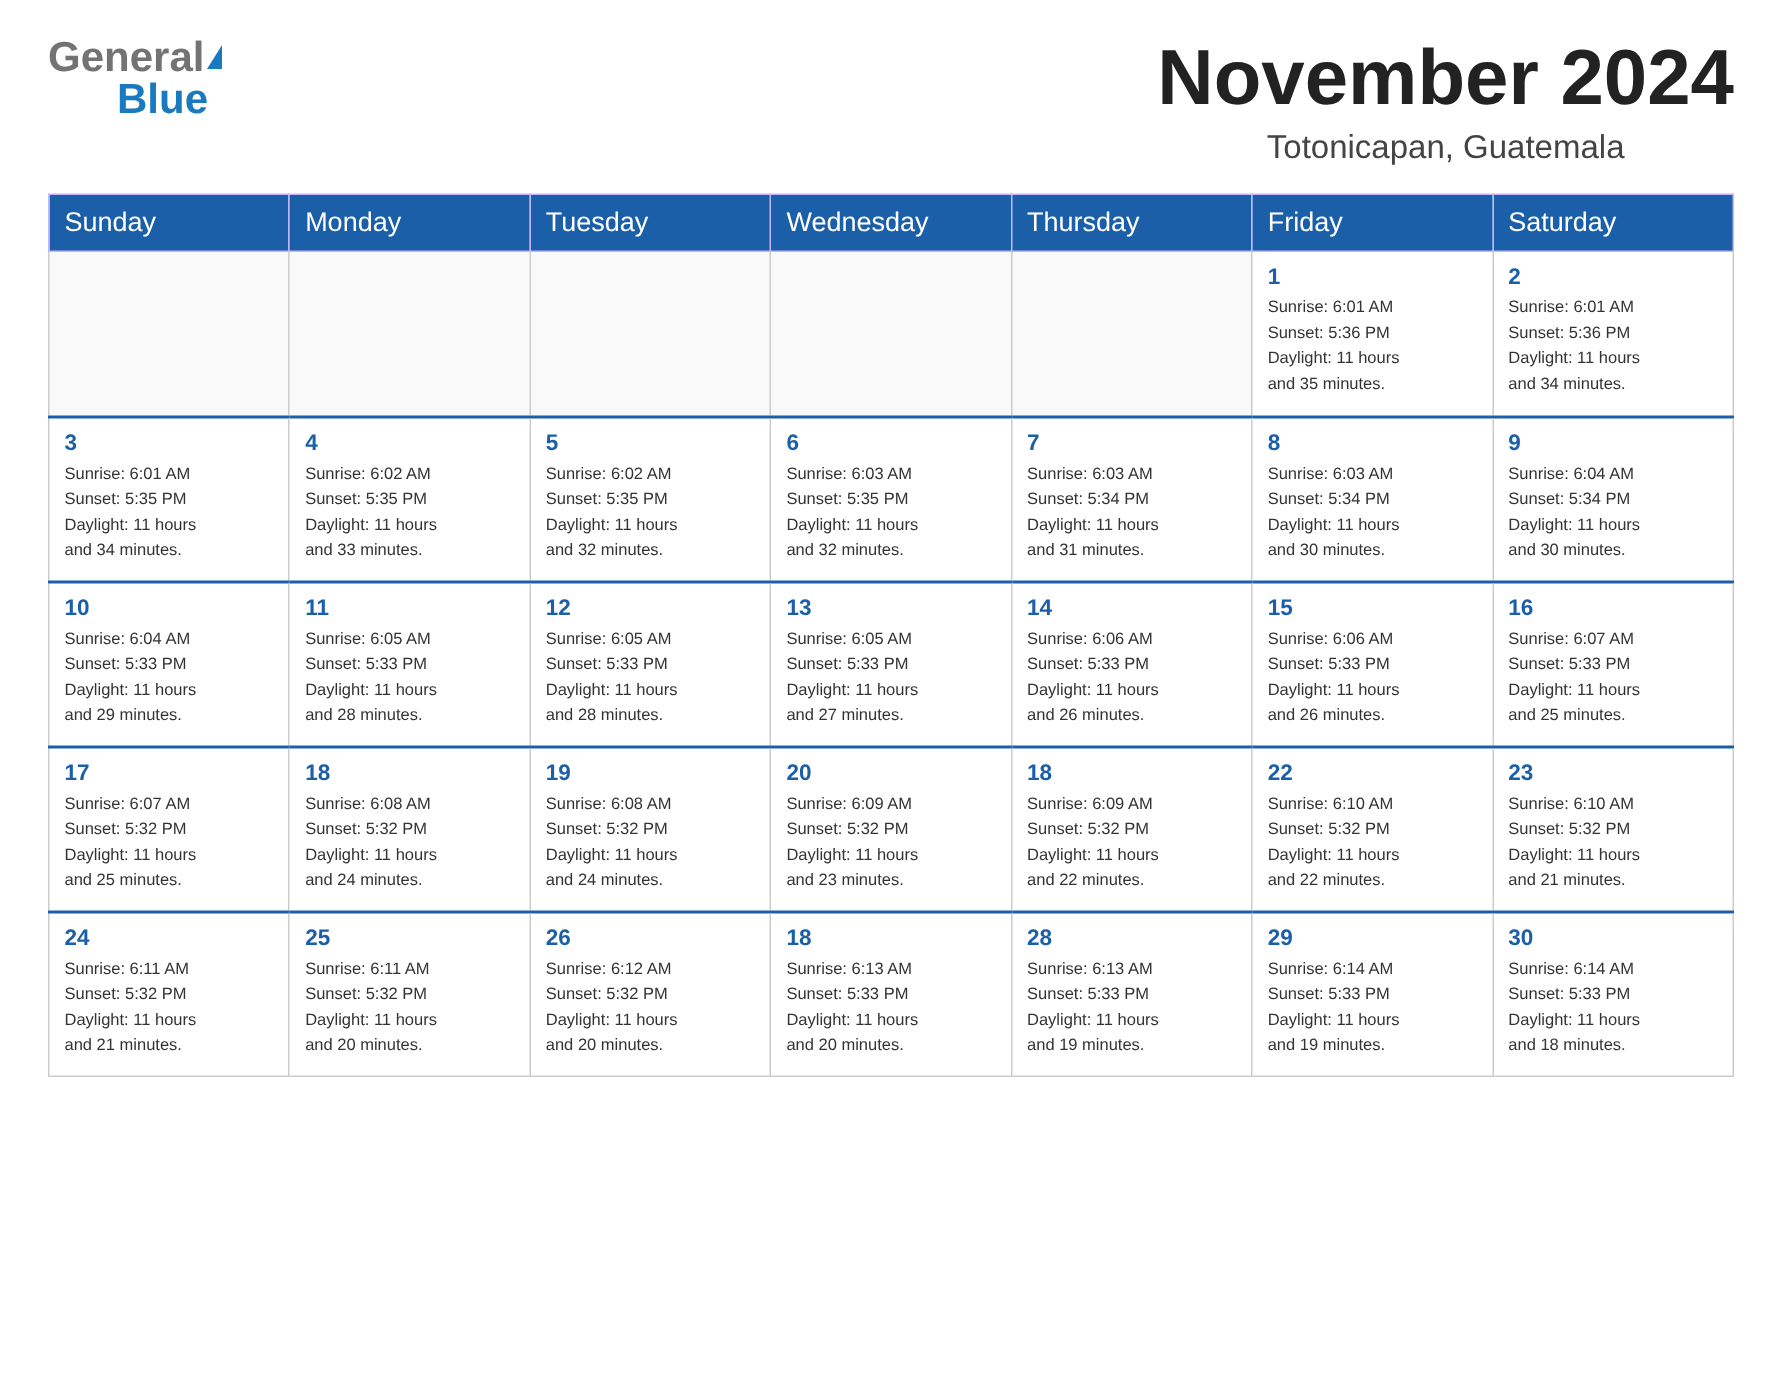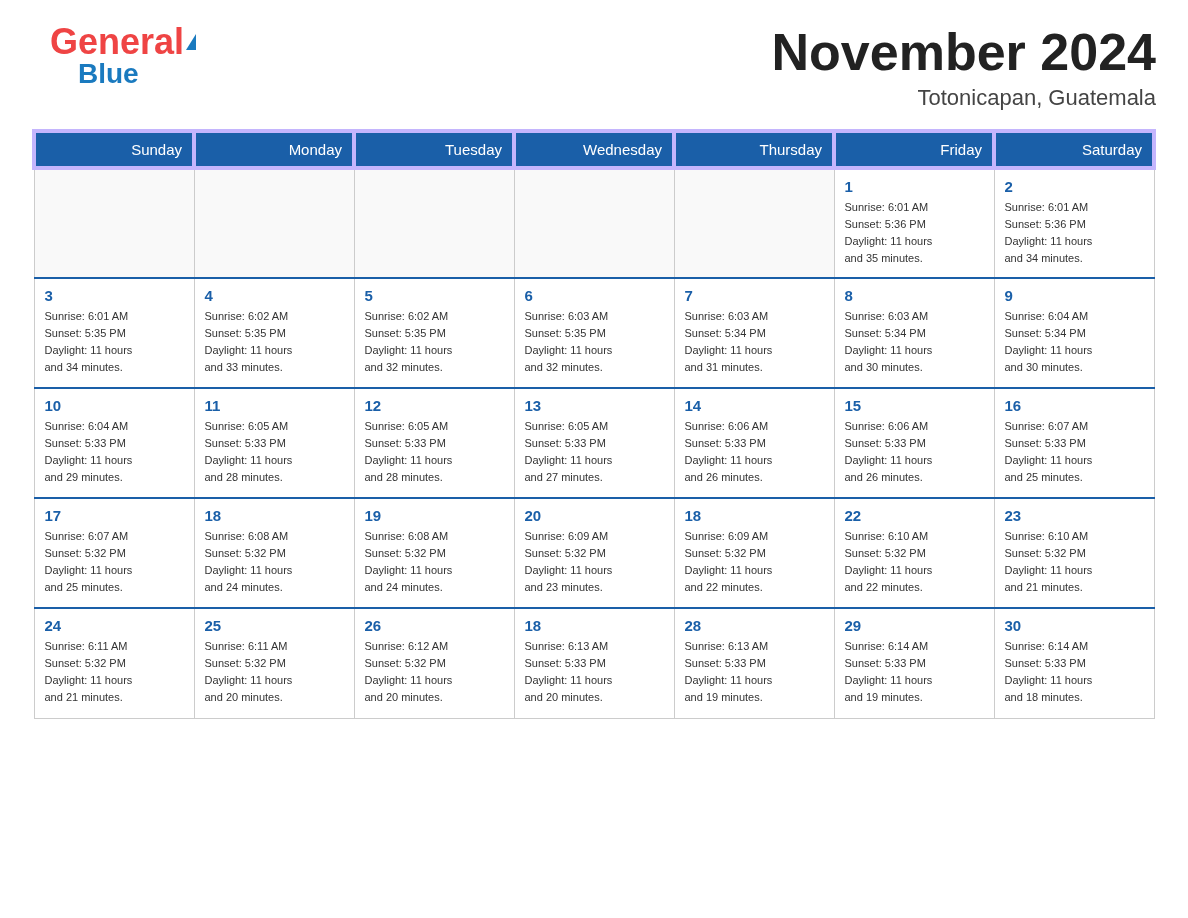--- a/index.html
+++ b/index.html
@@ -14,69 +14,68 @@
       justify-content: space-between;
       align-items: flex-start;
       margin-bottom: 18px;
     }
     .logo {
       display: flex;
       flex-direction: column;
       align-items: flex-start;
     }
     .logo-text-general {
-      font-size: 36px;
-      font-weight: bold;
-      color: #ef4444;
+      font-size: 28px;
+      font-weight: bold;
+      color: #737373;
       line-height: 1;
-      margin-left: 18px;
     }
     .logo-text-blue {
       font-size: 28px;
       font-weight: bold;
       color: #1a7abf;
       line-height: 1;
       margin-left: 46px;
     }
     .logo-triangle {
       display: inline-block;
       width: 0;
       height: 0;
       border-left: 10px solid transparent;
       border-bottom: 16px solid #1a7abf;
       margin-left: 2px;
       vertical-align: middle;
     }
     .title-block {
-      text-align: right;
+      text-align: center;
     }
     .month-title {
       font-size: 52px;
       font-weight: bold;
       color: #222;
       line-height: 1.1;
     }
     .location-title {
       font-size: 22px;
       color: #444;
       margin-top: 4px;
     }
     .calendar-table {
       width: 100%;
       border-collapse: collapse;
       table-layout: fixed;
     }
     .calendar-table th {
       background-color: #1a5fa8;
       color: #fff;
-      font-size: 15px;
+      font-size: 18px;
       font-weight: normal;
       padding: 8px 10px;
-      text-align: right;
-      border: 4px solid #c4b5fd;
+      text-align: left;
+      border: 1px solid #c4b5fd;
     }
     .calendar-table td {
       vertical-align: top;
       padding: 8px 10px;
       border: 1px solid #ccc;
       height: 110px;
       font-size: 13px;
       color: #333;
     }
     .day-number {

